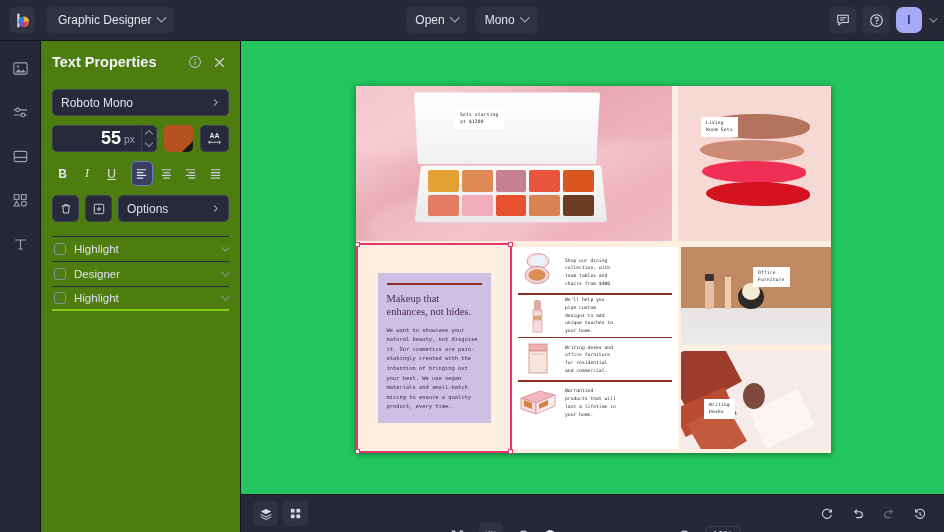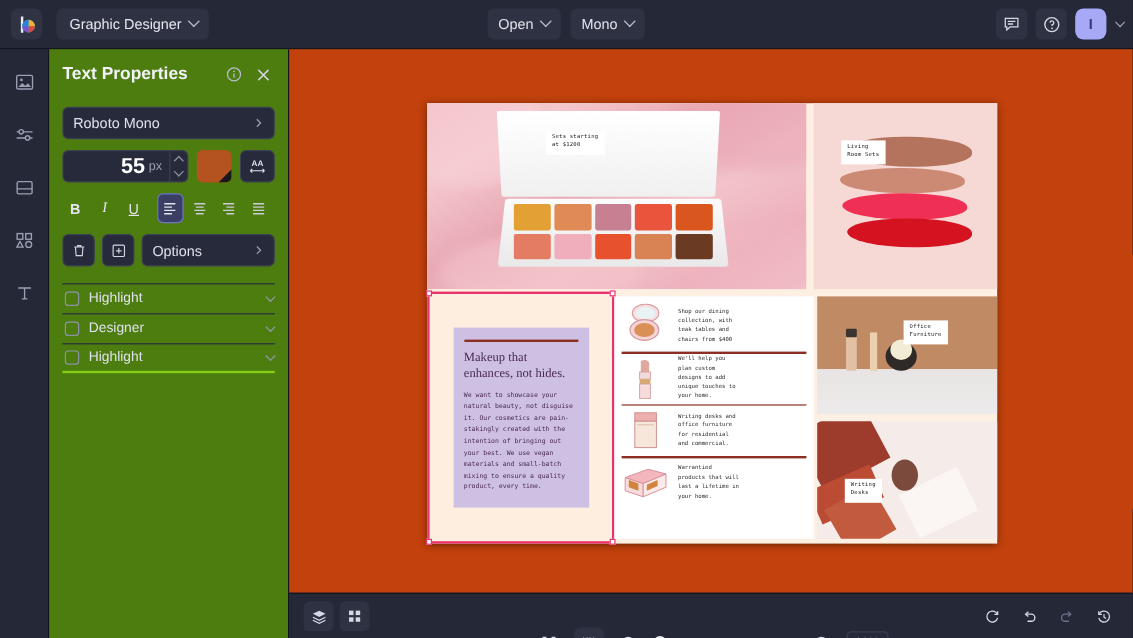--- a/index.html
+++ b/index.html
@@ -112,21 +112,21 @@
     height: 25px; display: flex; align-items: center; gap: 8px; cursor: pointer;
     border-top: 1px solid #2a2e40; padding: 0 2px;
   }
   .check-row:last-child { border-bottom: 2px solid #84cc16; }
   .cbox { width: 12px; height: 12px; border: 1.4px solid #8d93a7; border-radius: 3px; }
   .check-label { flex: 1; color: #dfe1ec; font-size: 11.5px; }
   .dn-chev { width: 6px; height: 6px; border-right: 1.4px solid #9299ad; border-bottom: 1.4px solid #9299ad;
              transform: rotate(45deg) translateY(-2px); }
 
   
-  .canvas-area { position: absolute; left: 241px; top: 41px; width: 703px; height: 453px; background: #c2410c; }
+  .canvas-area { position: absolute; left: 241px; top: 41px; width: 703px; height: 453px; background: #22c55e; }
   .artboard {
     position: absolute; left: 115px; top: 45px; width: 475px; height: 367px;
     background: #fdf0e3; box-shadow: 0 1px 6px rgba(0,0,0,.45);
   }
   .ab-hero { position: absolute; left: 0; top: 0; width: 316px; height: 155px; overflow: hidden; }
   .hero-bg { position: absolute; inset: 0; background:
       linear-gradient(150deg,#f0b9c0 0%, #f5c8ce 20%, #e8a9b4 42%, #f2c3ca 62%, #eeb2bd 82%, #f3c6cd 100%); }
   .silk {
     position: absolute; border-radius: 50%; filter: blur(5px); opacity: .55;
   }

